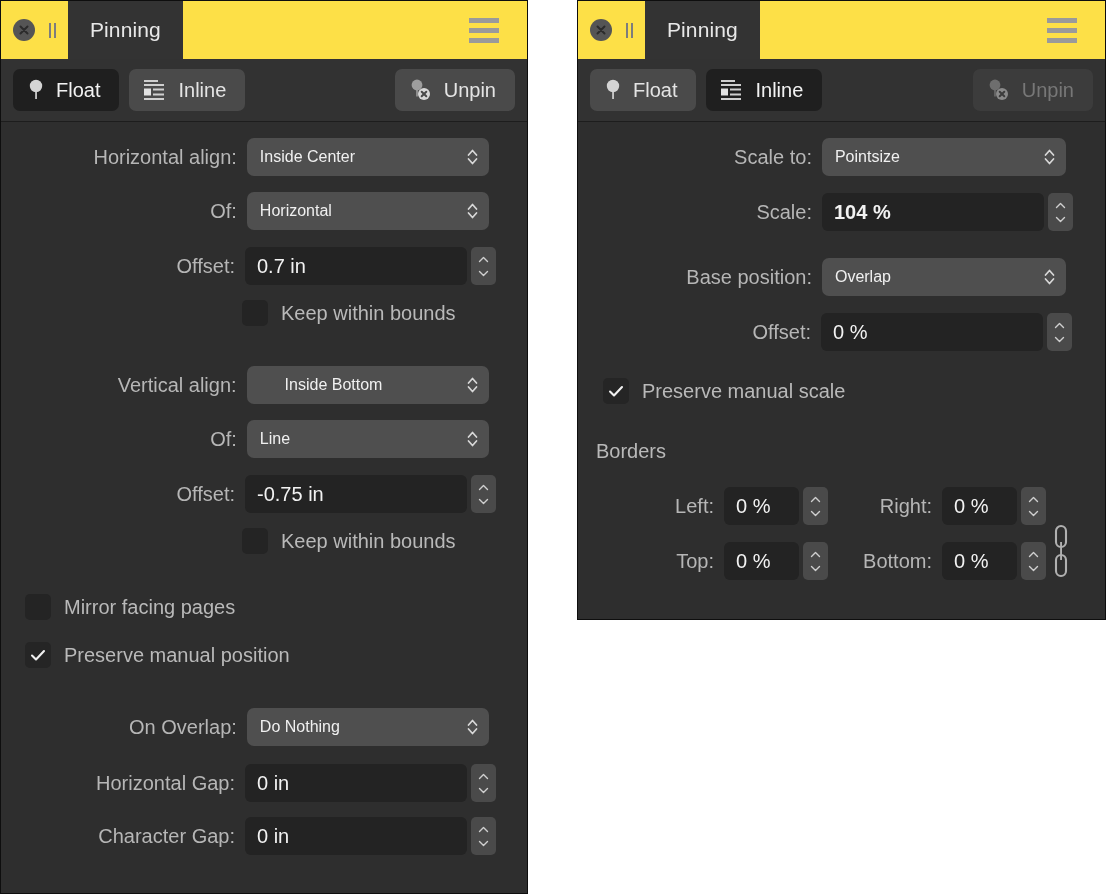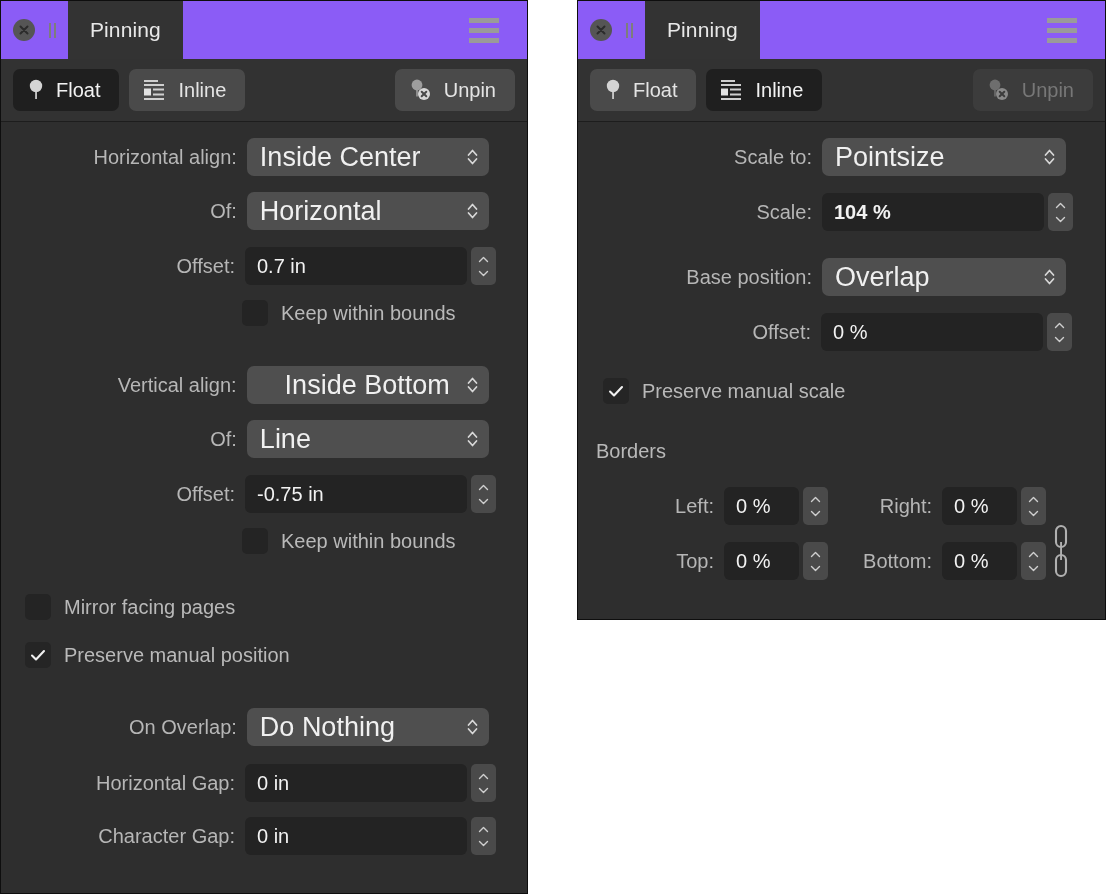--- a/index.html
+++ b/index.html
@@ -27,21 +27,21 @@
     display: flex;
     flex-direction: column;
     overflow: hidden;
   }
   .panel-left  { left: 0;   top: 0; width: 528px; height: 894px; }
   .panel-right { left: 577px; top: 0; width: 529px; height: 620px; }
 
   
   .titlebar {
     height: 58px;
-    background: #8b5cf6;
+    background: #fde047;
     display: flex;
     align-items: stretch;
     flex: none;
     position: relative;
   }
   .titlebar-left {
     display: flex;
     align-items: center;
     padding-left: 12px;
     gap: 12px;
@@ -137,21 +137,21 @@
   
   .select {
     background: #4f4f4f;
     border-radius: 7px;
     height: 38px;
     display: flex;
     align-items: center;
     justify-content: space-between;
     padding: 0 10px 0 13px;
     color: #f0f0f0;
-    font-size: 27px;
+    font-size: 16px;
     box-sizing: border-box;
   }
   .select .val { overflow: hidden; white-space: nowrap; }
   .chev { flex: none; display: flex; align-items: center; margin-left: 8px; }
 
   
   .field-wrap { display: flex; align-items: center; gap: 4px; }
   .field {
     background: #232323;
     border-radius: 6px;

